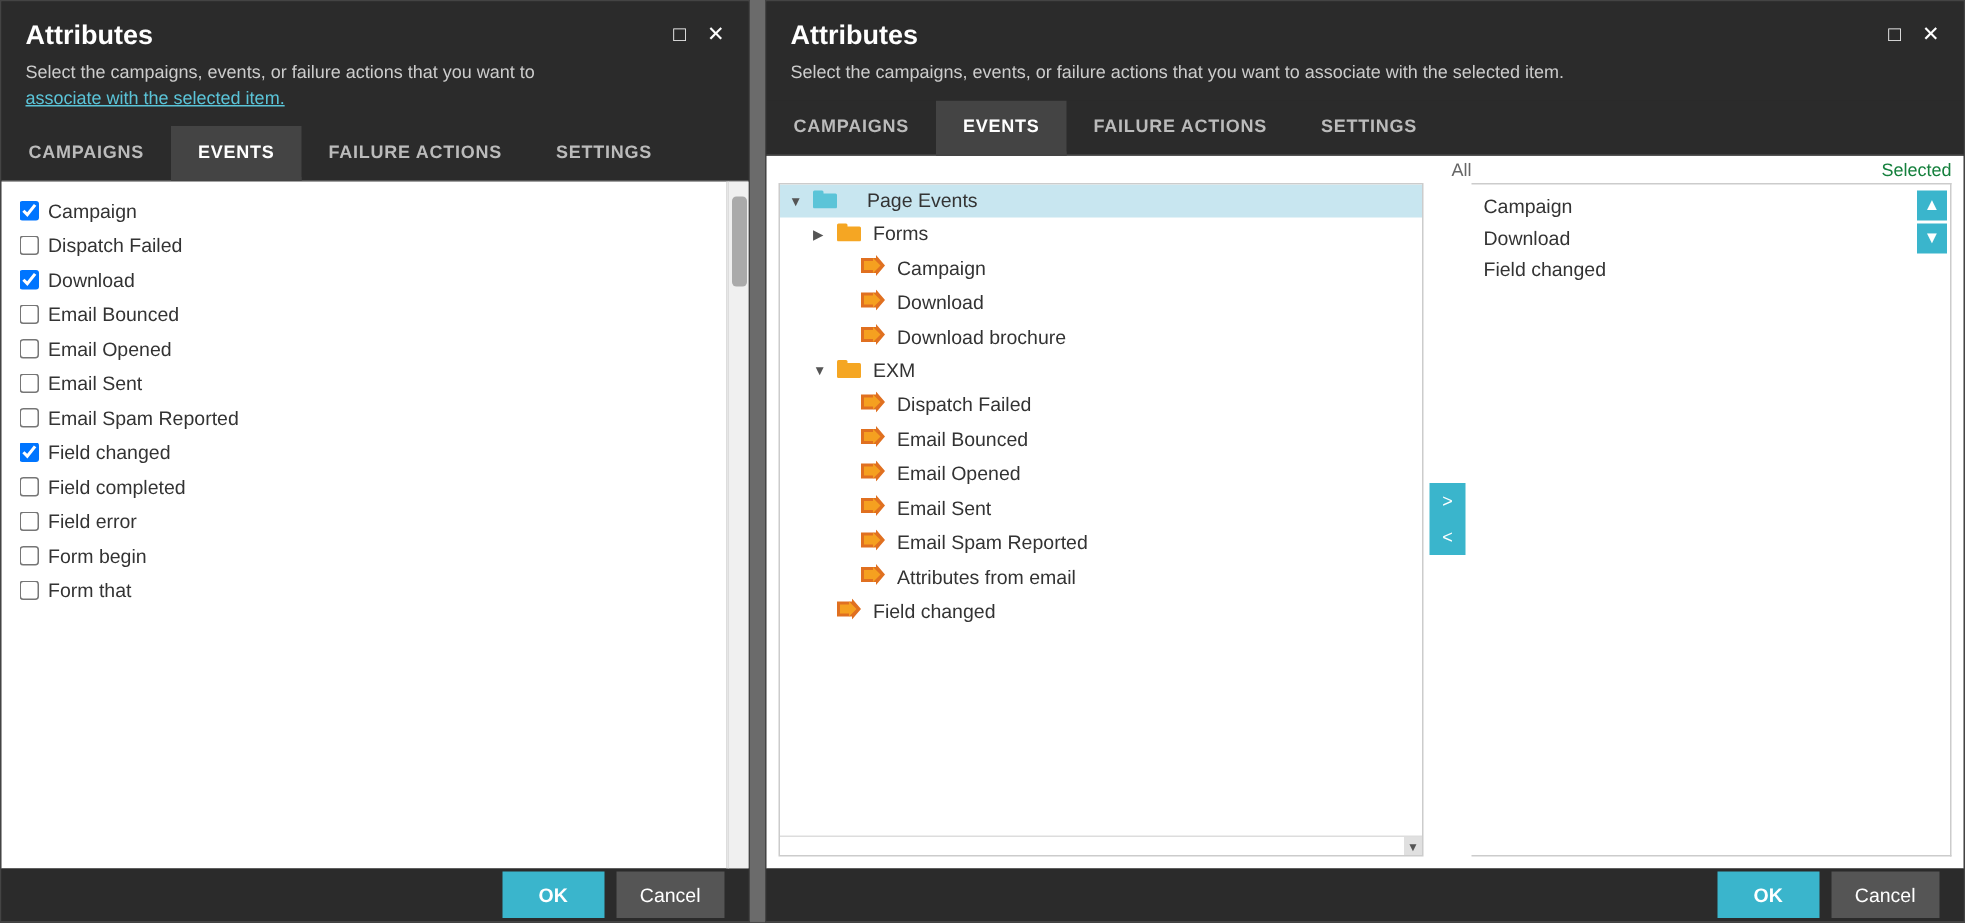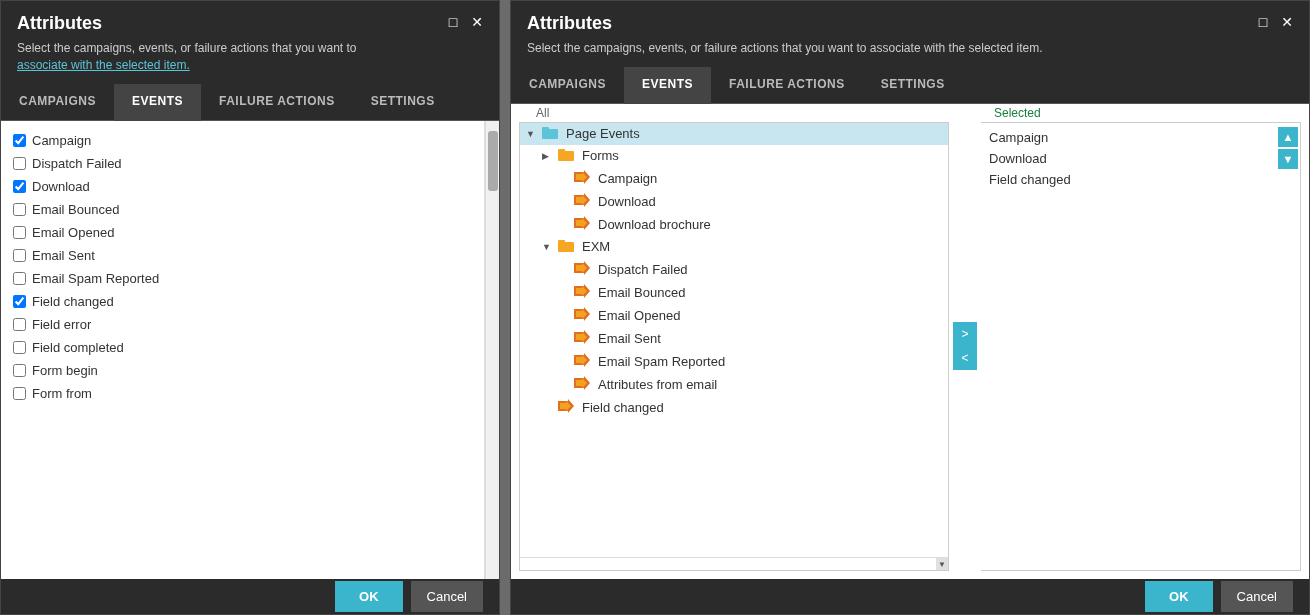--- a/index.html
+++ b/index.html
@@ -261,23 +261,24 @@
       color: #fff;
       font-size: 11px;
       cursor: pointer;
       display: flex;
       align-items: center;
       justify-content: center;
     }
 
     .right-labels-row {
       display: flex;
-      padding: 2px 25px;
+      padding: 2px 8px;
       gap: 0;
       flex-shrink: 0;
+      text-align: right;
     }
 
     .right-label-all {
       flex: 1;
       font-size: 12px;
       color: #666;
     }
 
     .right-label-selected {
       width: 320px;
@@ -356,34 +357,34 @@
           </div>
           <div class="checkbox-item">
             <input type="checkbox" id="cb-6" style="">
             <label for="cb-6">Email Spam Reported</label>
           </div>
           <div class="checkbox-item">
             <input type="checkbox" id="cb-7" checked="" style="">
             <label for="cb-7">Field changed</label>
           </div>
           <div class="checkbox-item">
+            <input type="checkbox" id="cb-8" style="">
+            <label for="cb-8">Field completed</label>
+          </div>
+          <div class="checkbox-item">
             <input type="checkbox" id="cb-9" style="">
             <label for="cb-9">Field error</label>
           </div>
           <div class="checkbox-item">
-            <input type="checkbox" id="cb-8" style="">
-            <label for="cb-8">Field completed</label>
-          </div>
-          <div class="checkbox-item">
             <input type="checkbox" id="cb-10" style="">
             <label for="cb-10">Form begin</label>
           </div>
           <div class="checkbox-item">
             <input type="checkbox" id="cb-12" style="">
-            <label for="cb-12">Form from</label>
+            <label for="cb-12">Form that</label>
           </div>
         </div>
       <div class="scrollbar-track">
         <div class="scrollbar-thumb"></div>
       </div>
     </div>
   </div>
   <div class="dialog-footer">
     <button class="btn-ok">OK</button>
     <button class="btn-cancel">Cancel</button>
@@ -416,21 +417,21 @@
 
       <div class="all-section">
         <div class="tree-container" id="right-tree">
 
         <div class="tree-node" style="padding-left: 6px; background: rgb(200, 230, 240);">
               <span style="width: 12px; font-size: 9px; color: rgb(85, 85, 85); flex-shrink: 0;">▼</span>
               <span style="flex-shrink: 0;"><svg width="16" height="13" viewBox="0 0 16 13">
     <rect x="0" y="3" width="16" height="10" rx="1" fill="#5bc4d8"></rect>
     <rect x="0" y="1" width="7" height="4" rx="1" fill="#5bc4d8"></rect>
   </svg></span>
-              <span style="margin-left: 4px; font-size: 13px; text-align: center;">Page Events</span>
+              <span style="margin-left: 16px; font-size: 13px; text-align: center;">Page Events</span>
             </div>
             <div class="tree-node" style="padding-left: 22px;">
               <span style="width: 12px; font-size: 9px; color: rgb(85, 85, 85); flex-shrink: 0;">▶</span>
               <span style="flex-shrink: 0;"><svg width="16" height="13" viewBox="0 0 16 13">
     <rect x="0" y="3" width="16" height="10" rx="1" fill="#f5a623"></rect>
     <rect x="0" y="1" width="7" height="4" rx="1" fill="#f5a623"></rect>
   </svg></span>
               <span style="margin-left: 4px; font-size: 13px;">Forms</span>
             </div>
             <div class="tree-node" style="padding-left: 38px;">

